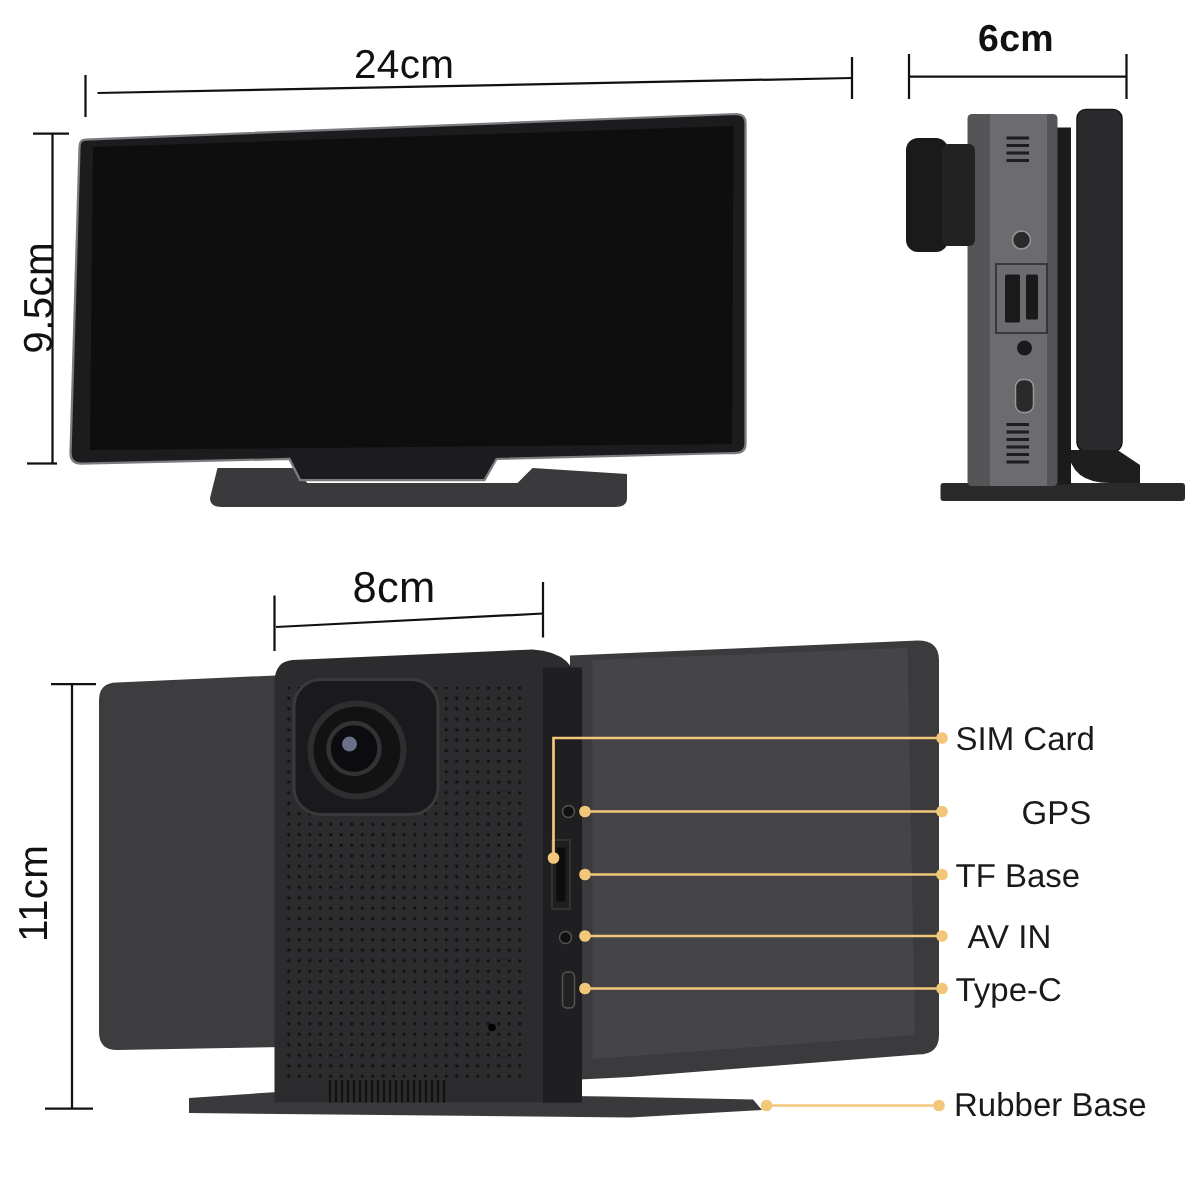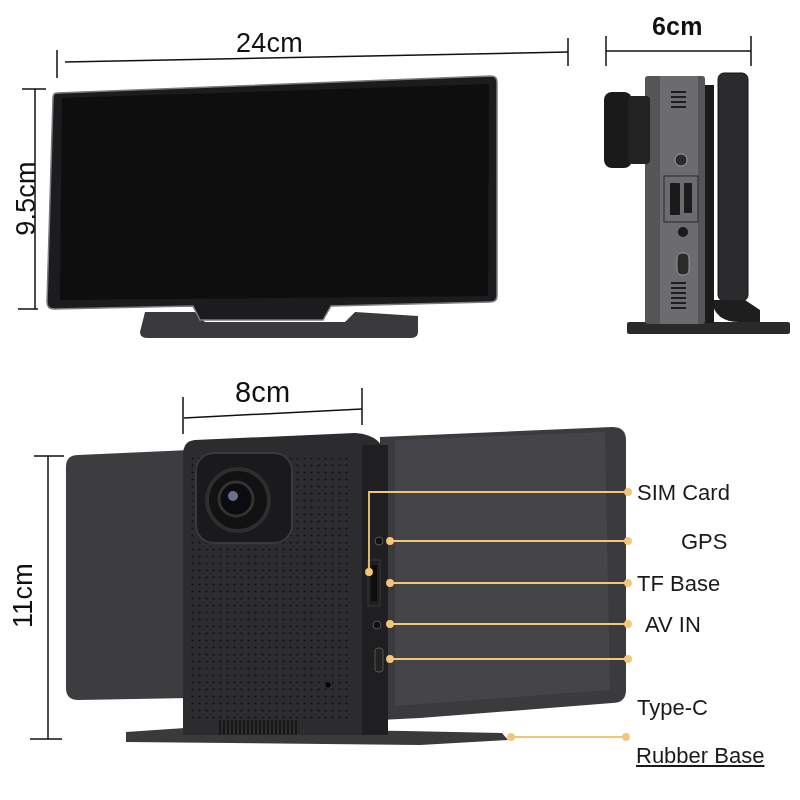--- a/index.html
+++ b/index.html
@@ -168,15 +168,15 @@
     </g>
   </svg>
 
   <div class="dim-label" style="left:235px;top:376px;font-size:29px;">8cm</div>
   <div class="dim-label" style="left:-17px;top:580px;transform:rotate(-90deg);transform-origin:center;width:80px;text-align:center;">11cm</div>
 
   <div class="callout-label" style="left:637px;top:480px;">SIM Card</div>
   <div class="callout-label" style="left:637px;top:529px;margin-left:44px;">GPS</div>
   <div class="callout-label" style="left:637px;top:571px;">TF Base</div>
   <div class="callout-label" style="left:607px;top:612px;margin-left:38px;">AV IN</div>
-  <div class="callout-label" style="left:637px;top:647px;margin-top:48px;">Type-C</div>
-  <div class="callout-label" style="left:636px;top:743px;text-decoration:underline;">Rubber Base</div>
+  <div class="callout-label" style="left:637px;top:647px;">Type-C</div>
+  <div class="callout-label" style="left:636px;top:724px;">Rubber Base</div>
 </div>
 
 </body></html>

